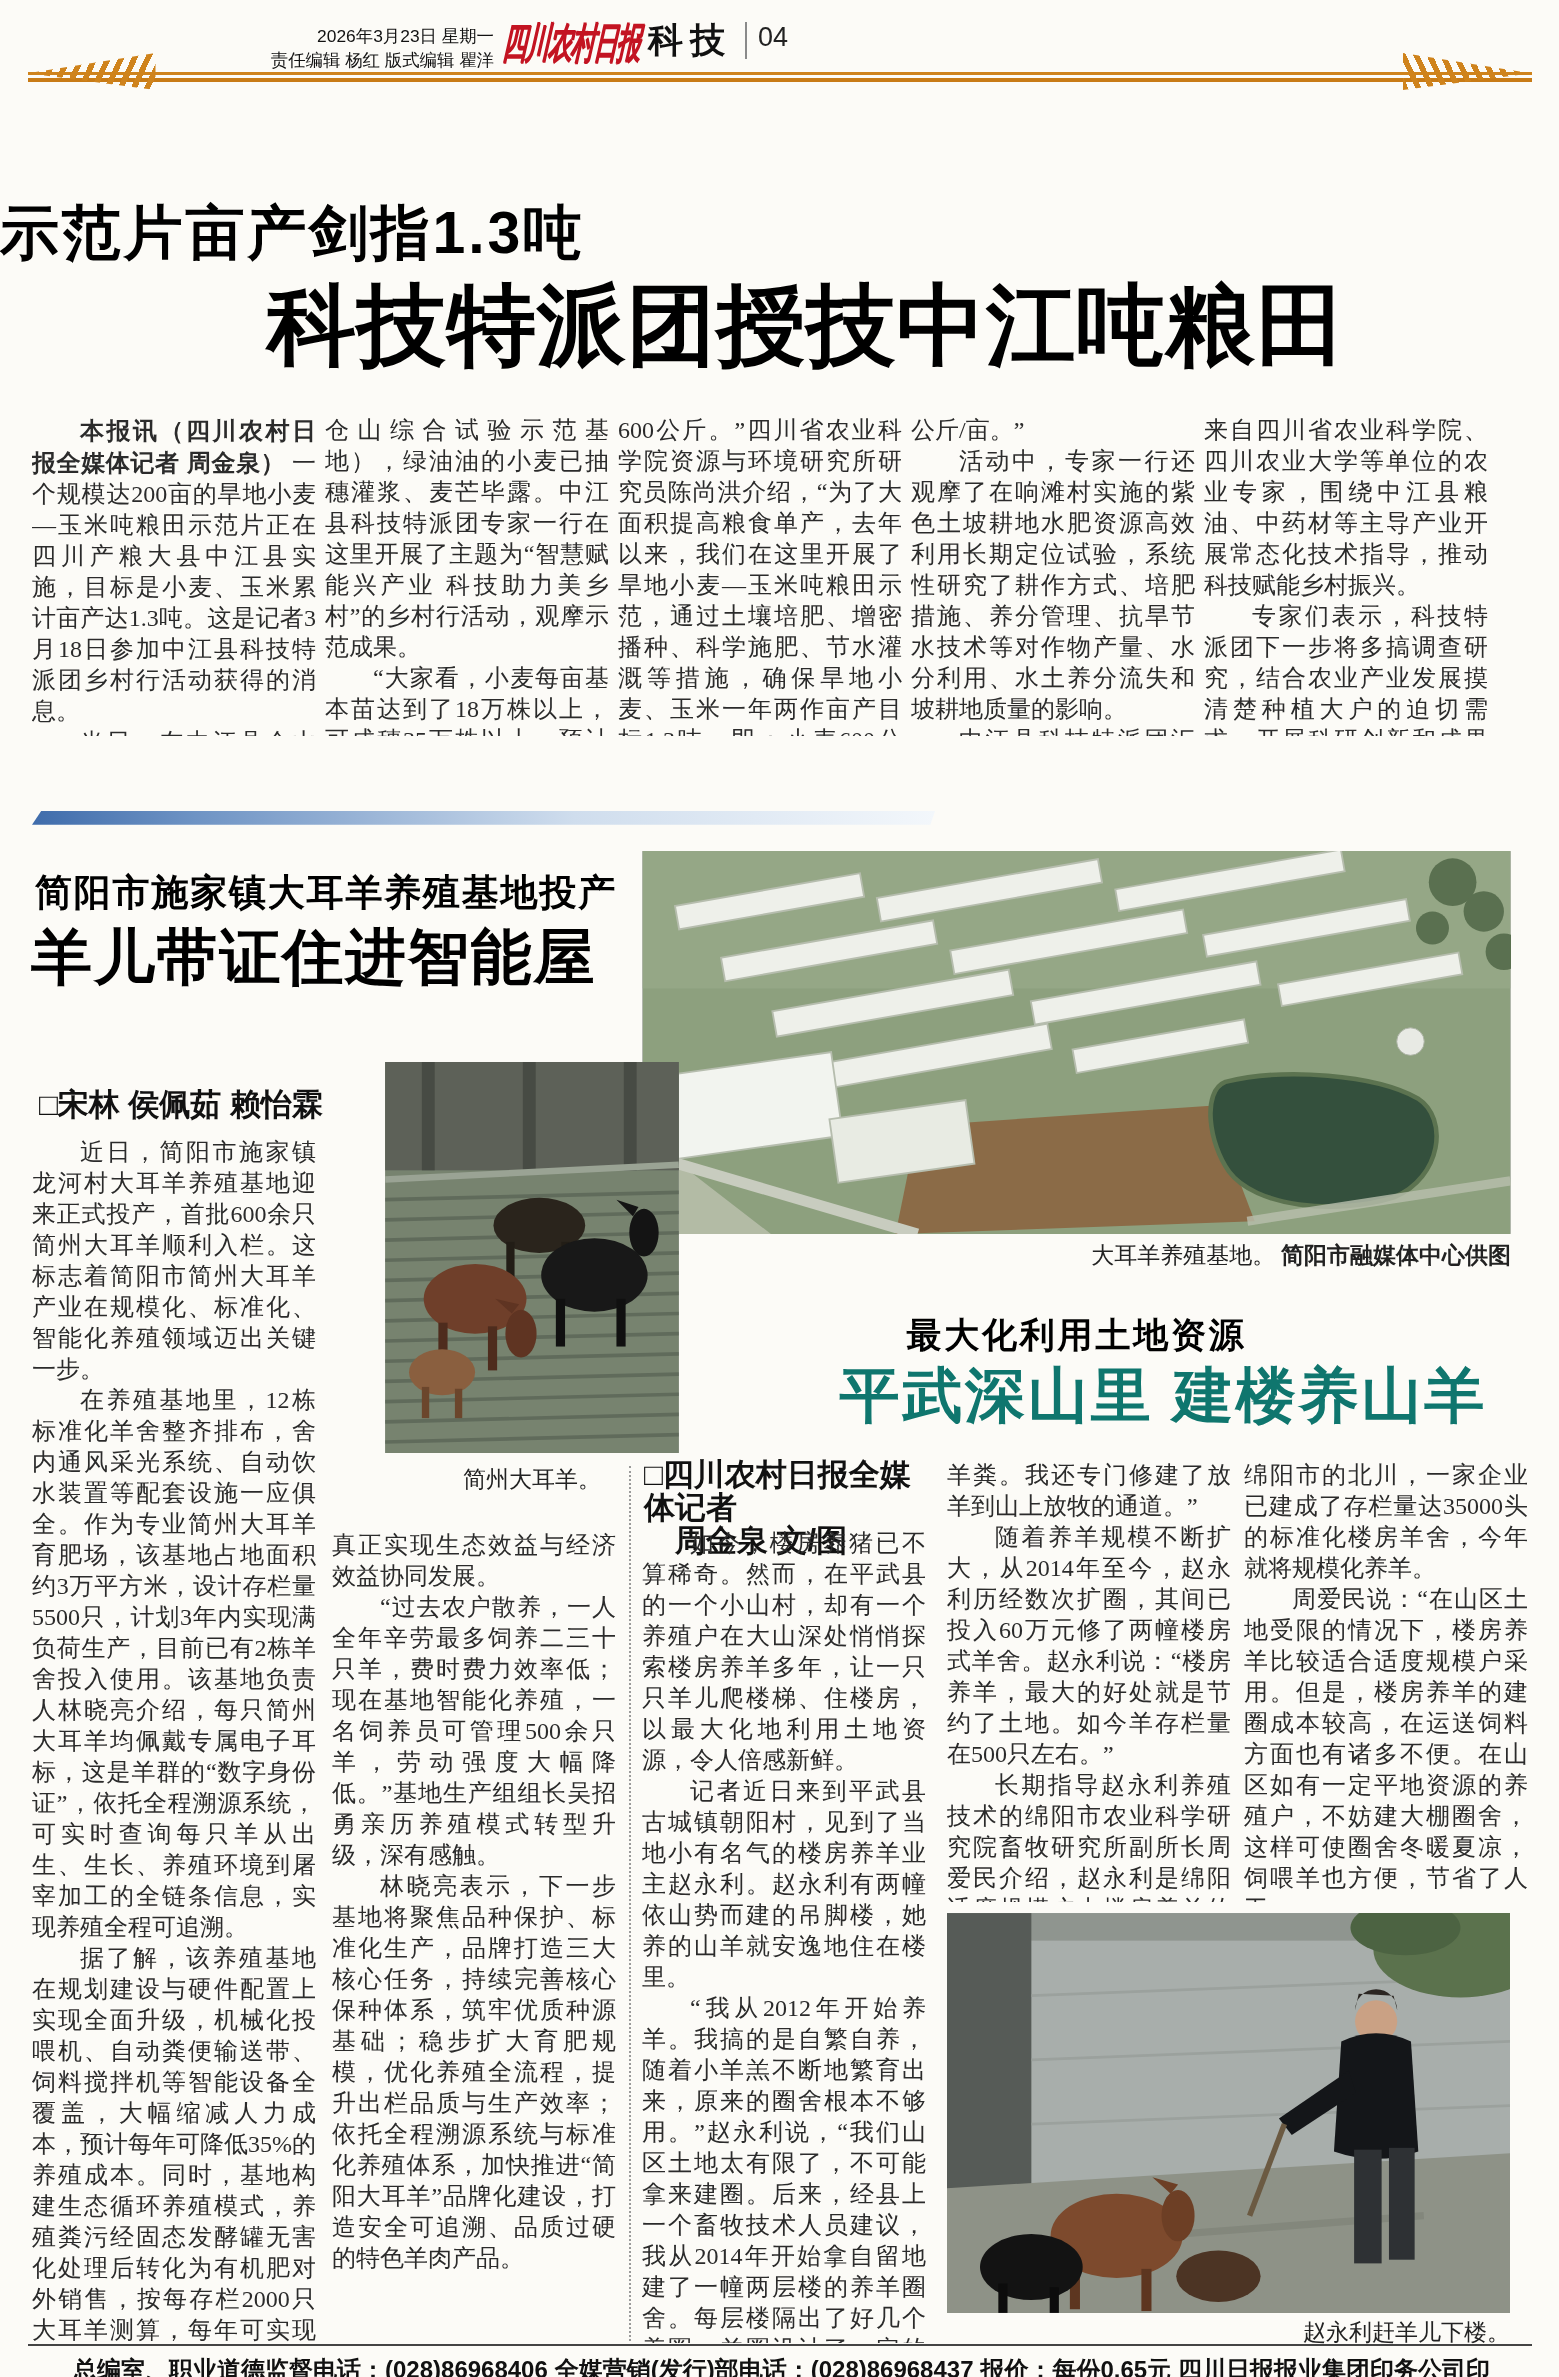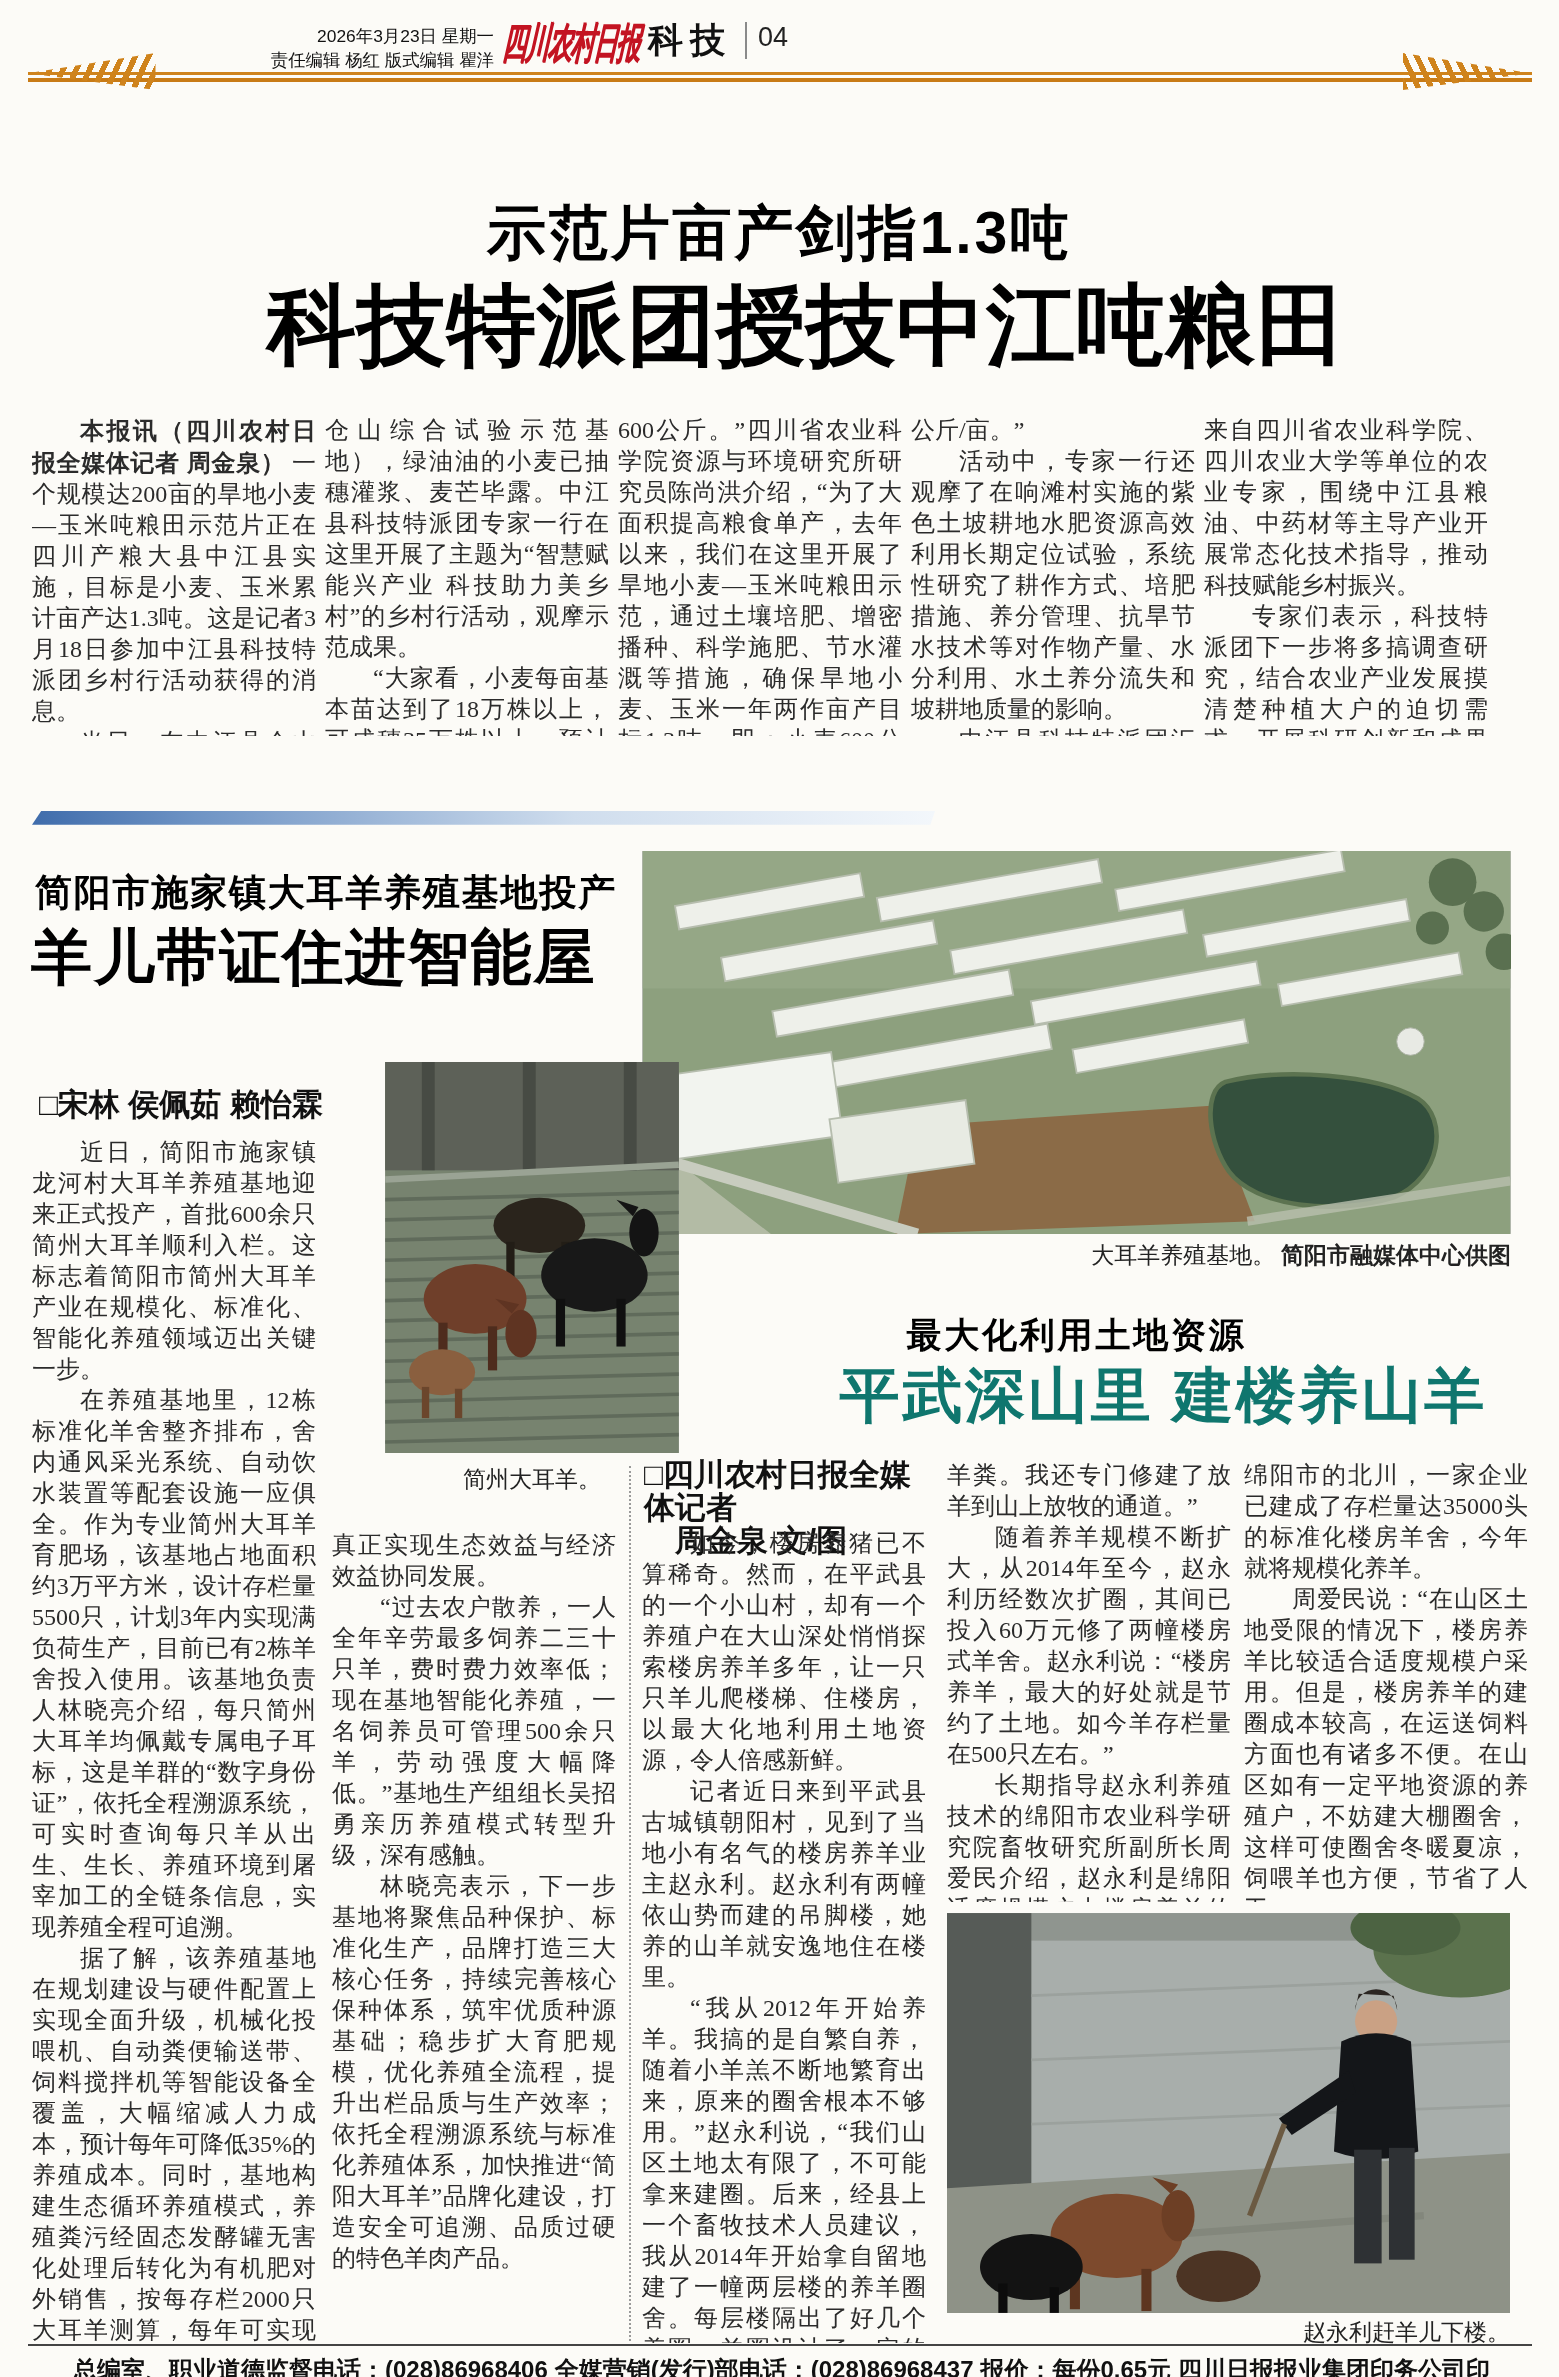--- a/index.html
+++ b/index.html
@@ -18,21 +18,21 @@
   .page-no{left:758px;top:22px;font-size:27px;font-weight:500;color:#222;}
   .rule-orange{left:27.5px;width:1504px;background:#cf831c;}
   .r1{top:72px;height:2.8px;}
   .r2{top:78px;height:3.7px;background:#c87b16;}
   .wheat{top:53px;width:128px;height:37px;}
   .wheat-left{left:27.5px;background:repeating-linear-gradient(115deg,#cf831c 0 5.5px,rgba(0,0,0,0) 5.5px 12px);
               clip-path:polygon(0 55%,100% 0,100% 100%);}
   .wheat-right{left:1403px;background:repeating-linear-gradient(65deg,#cf831c 0 5.5px,rgba(0,0,0,0) 5.5px 12px);
                clip-path:polygon(100% 55%,0 0,0 100%);}
   
-  .a1-kicker{left:0;top:194px;width:1559px;text-align:center;font-size:59px;font-weight:800;letter-spacing:2.8px;color:#000;}
+  .a1-kicker{left:0;top:194px;width:1559px;font-size:59px;font-weight:800;letter-spacing:2.8px;color:#000;}
   .a1-title{left:0;top:266px;width:1559px;text-align:center;font-size:89px;font-weight:900;letter-spacing:0.9px;color:#000;margin-left:27px;}
   
   .bodytext{font-size:24px;line-height:31px;text-align:justify;color:#2b2b2b;}
   .col{overflow:hidden;}
   .para{margin:0;text-indent:2em;}
   .cont{text-indent:0;}
   .lead{font-family:"Liberation Sans","DejaVu Sans",sans-serif;font-weight:700;}
   .a1cols{left:32px;top:415px;width:1495px;height:321px;display:flex;gap:9px;}
   .a1cols .col{width:284px;height:321px;}
   

